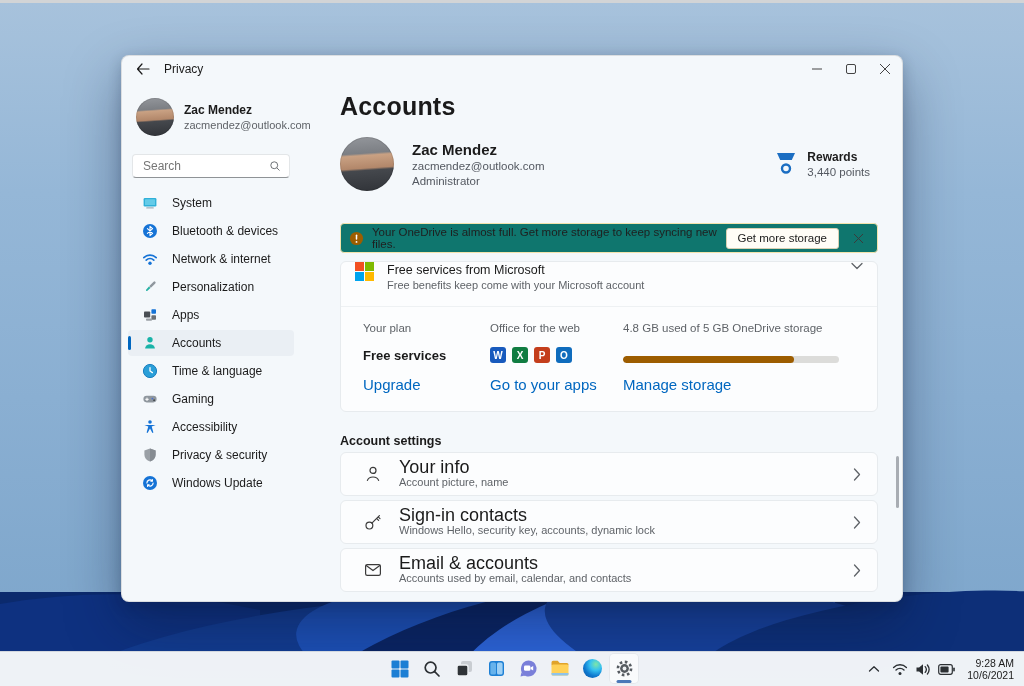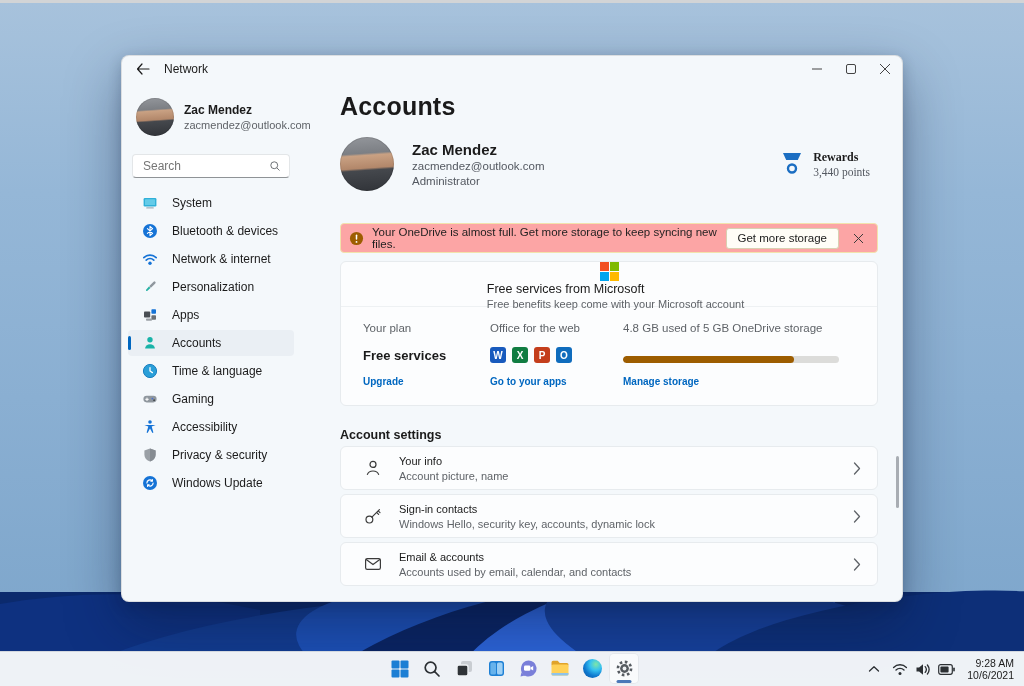--- a/index.html
+++ b/index.html
@@ -41,56 +41,56 @@
   .nicon{width:16px;height:16px;flex:none;display:flex;align-items:center;justify-content:center;}
   .nlabel{font-size:12px;color:#1b1b1b;margin-left:14px;white-space:nowrap;}
   
   .main{position:absolute;left:218px;top:26px;right:24px;bottom:0;}
   .page-title{font-size:25px;font-weight:600;color:#1a1a1a;margin:10px 0 0 0;letter-spacing:.2px;}
   .prof-row{display:flex;align-items:center;margin-top:16px;}
   .prof-text{margin-left:18px;}
   .prof-name{font-size:15px;font-weight:bold;color:#1b1b1b;line-height:19px;}
   .prof-sub{font-size:11.5px;color:#545961;line-height:15px;}
   .rewards{margin-left:auto;margin-right:8px;display:flex;align-items:center;cursor:pointer;}
-  .rw-text{margin-left:10px;font-family:Liberation Serif, serif;}
+  .rw-text{margin-left:10px;}
   .rw-label{font-size:12px;font-weight:bold;color:#1b1b1b;line-height:15px;}
   .rw-points{font-size:11.5px;color:#545961;line-height:14px;}
-  .banner{display:flex;align-items:center;margin-top:32px;height:28px;background:#fca5a5;
+  .banner{display:flex;align-items:center;margin-top:32px;height:28px;background:#0f766e;
     border:1px solid #f2e3ac;border-radius:4px;padding:0 8px;}
   .banner-msg{font-size:11.5px;color:#1f1f1f;margin-left:8px;flex:1;}
   .banner-btn{height:21px;padding:0 11px;background:#fffdf7;border:1px solid #d8d0b2;border-radius:3px;
     font-size:11.5px;font-family:inherit;color:#1b1b1b;cursor:pointer;}
   .banner-close{width:22px;height:22px;margin-left:8px;display:flex;align-items:center;justify-content:center;border-radius:3px;cursor:pointer;}
   .card{margin-top:8px;background:#fcfdfe;border:1px solid #e7ebee;border-radius:6px;}
-  .card-head{display:flex;align-items:center;height:44px;padding:0 14px;cursor:pointer;flex-direction:column;}
+  .card-head{display:flex;align-items:flex-start;height:44px;padding:0 14px;cursor:pointer;}
   .mslogo{width:19px;height:19px;display:grid;grid-template-columns:9px 9px;grid-template-rows:9px 9px;gap:1px;flex:none;}
   .mslogo span{display:block;}
   .card-head-text{margin-left:13px;flex:1;}
   .card-title{font-size:12.5px;color:#1a1a1a;line-height:16px;}
   .card-sub{font-size:11px;color:#5f6368;line-height:14px;}
   .divider{height:1px;background:#eef1f3;}
   .card-body{display:flex;padding:14px 14px 18px 22px;}
   .col1{width:127px;flex:none;}
   .col2{width:133px;flex:none;}
   .col3{flex:1;}
   .col-label{font-size:11.5px;color:#5f6368;line-height:14px;}
   .col-value{margin-top:10px;height:18px;display:flex;align-items:flex-end;}
   .plan-value{font-size:13px;font-weight:bold;color:#1a1a1a;}
   .office-apps{display:flex;gap:6px;}
   .office-tile{width:16px;height:16px;border-radius:3px;color:#fff;font-size:10px;font-weight:bold;
     display:flex;align-items:center;justify-content:center;}
   .progress{width:216px;height:7px;border-radius:4px;background:#dcdcda;overflow:hidden;margin-top:2px;}
   .progress-fill{height:100%;border-radius:4px;}
-  .col-link{margin-top:13px;font-size:10px;color:#0067c0;cursor:pointer;width:max-content;font-weight:bold;}
+  .col-link{margin-top:13px;font-size:15px;color:#0067c0;cursor:pointer;width:max-content;}
   .section-h{margin-top:22px;font-size:12.5px;font-weight:bold;color:#1a1a1a;}
   .srow{display:flex;align-items:center;height:44px;margin-top:4px;background:#fcfdfe;
     border:1px solid #e7ebee;border-radius:6px;padding:0 16px 0 22px;cursor:pointer;box-sizing:border-box;}
   .srow-icon{width:20px;height:20px;flex:none;}
   .srow-text{margin-left:16px;flex:1;}
-  .srow-title{font-size:11px;color:#1a1a1a;line-height:16px;}
+  .srow-title{font-size:18px;color:#1a1a1a;line-height:16px;}
   .srow-sub{font-size:11px;color:#5f6368;line-height:14px;}
   .scrollthumb{position:absolute;right:3px;top:400px;width:3px;height:52px;border-radius:2px;background:#9aa0a6;opacity:.85;}
   
   .taskbar{position:absolute;left:0;right:0;bottom:0;height:34px;background:rgba(242,245,248,.96);
     border-top:1px solid rgba(110,120,135,.18);}
   .tb-center{position:absolute;left:50%;top:2px;transform:translateX(-50%);display:flex;gap:4px;}
   .tb-btn{position:relative;width:28px;height:29px;border-radius:4px;display:flex;align-items:center;justify-content:center;cursor:pointer;}
   .tb-btn.active{background:rgba(255,255,255,.65);box-shadow:0 0 0 1px rgba(0,0,0,.04);}
   .tb-underline{position:absolute;bottom:0;left:50%;transform:translateX(-50%);width:15px;height:3px;border-radius:2px;background:#4a78b8;}
   .tray{position:absolute;right:6px;top:0;height:34px;display:flex;align-items:center;gap:4px;}
@@ -115,21 +115,21 @@
   </svg>
 
   <div class="win">
 
     <div class="titlebar">
       <div class="back-btn">
         <svg width="14" height="12" viewBox="0 0 14 12">
           <path d="M6 1 L1.5 6 L6 11 M1.8 6 H13" stroke="#1b1b1b" stroke-width="1.2" fill="none" stroke-linecap="round" stroke-linejoin="round"></path>
         </svg>
       </div>
-      <span class="tb-title">Network</span>
+      <span class="tb-title">Privacy</span>
       <div class="win-controls">
         <div class="wc">
           <svg width="10" height="10" viewBox="0 0 10 10">
               <line x1="0" y1="5" x2="10" y2="5" stroke="#444" stroke-width="1"></line>
             </svg>
         </div>
         <div class="wc">
           <svg width="10" height="10" viewBox="0 0 10 10">
               <rect x="0.5" y="0.5" width="9" height="9" rx="1.5" stroke="#444" stroke-width="1" fill="none"></rect>
             </svg>

